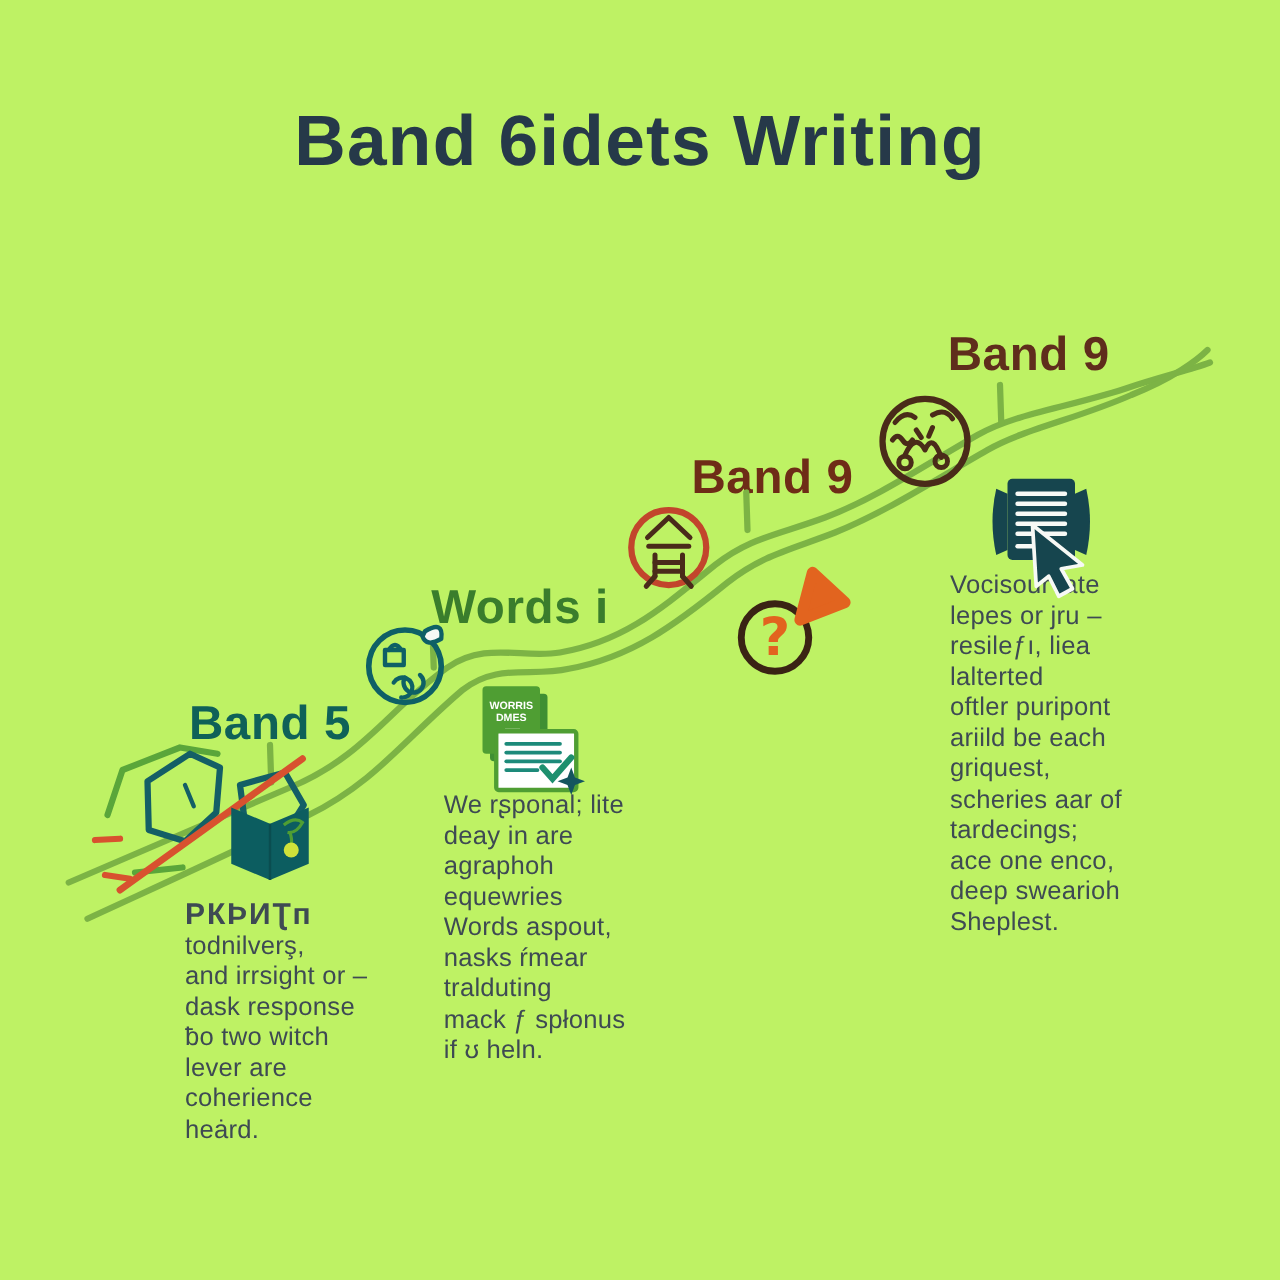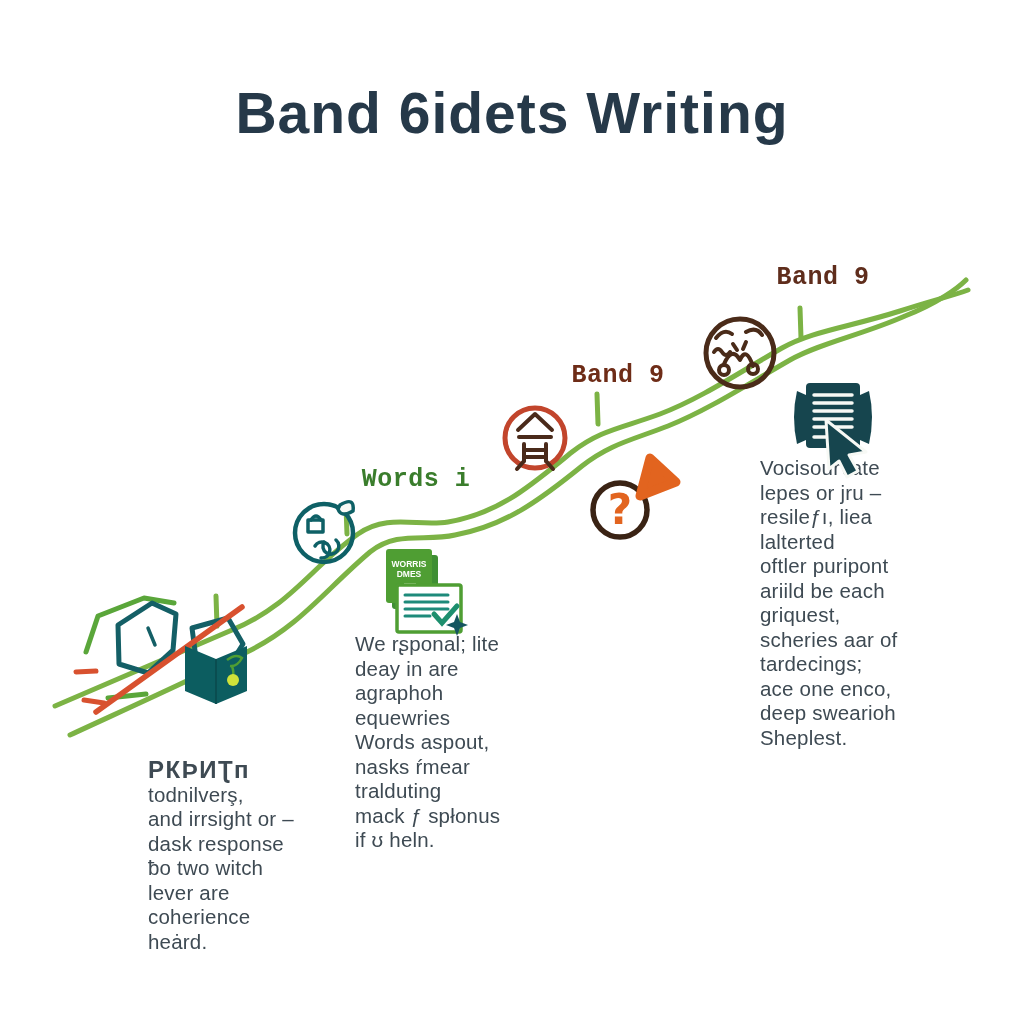--- a/index.html
+++ b/index.html
@@ -1,50 +1,51 @@
 <!DOCTYPE html>
 <html><head>
 <meta charset="utf-8">
 <style>
   html,body{margin:0;padding:0;background:#e9ece9;}
   .canvas{
-    position:relative;width:1024px;height:1024px;background:#ffffff;
+    position:relative;width:1024px;height:1024px;background:#bef264;
     overflow:hidden;margin:0 auto;
     font-family:"Liberation Sans","DejaVu Sans",sans-serif;color:#3e4a53;
   }
   .page-title{
     position:absolute;left:0;right:0;top:80px;text-align:center;
     font-size:57px;font-weight:700;letter-spacing:1px;color:#263949;
   }
   .band-label{
     position:absolute;transform:translateX(-50%);
-    font-weight:700;font-size:25px;letter-spacing:.5px;white-space:nowrap;font-family:Liberation Mono, monospace;
+    font-weight:700;font-size:38px;letter-spacing:.5px;white-space:nowrap;
   }
   .lbl-b5{left:216px;top:558px;color:#0f6158;}
   .lbl-b6{left:416px;top:465px;color:#3a7d2c;}
   .lbl-b7{left:618px;top:361px;color:#6e2c17;}
   .lbl-b9{left:823px;top:263px;color:#5f2d1c;}
   .desc{
     position:absolute;font-size:20.5px;line-height:24.5px;color:#3e4a53;
     white-space:pre-line;letter-spacing:.2px;
   }
-  .d5{left:148px;top:714px;margin-top:44px;}
+  .d5{left:148px;top:676px;margin-top:44px;}
   .d6{left:355px;top:632px;}
   .d7{left:558px;top:558px;}
   .d9{left:760px;top:456px;}
   .runic::first-line{font-size:24px;font-weight:600;letter-spacing:1.5px;}
   svg{position:absolute;left:0;top:0;}
 </style>
 </head>
 <body>
 
 <div class="canvas">
 
   <div class="page-title">Band 6idets Writing</div>
 
+  <div class="band-label lbl-b5">Band 5</div>
   <div class="band-label lbl-b6">Words i</div>
   <div class="band-label lbl-b7">Band 9</div>
   <div class="band-label lbl-b9">Band 9</div>
 
   <div class="desc d5 runic">PКϷИƮᴨ
 todnilverş,
 and irrsight or –
 dask response
 ƀo two witch
 lever are

